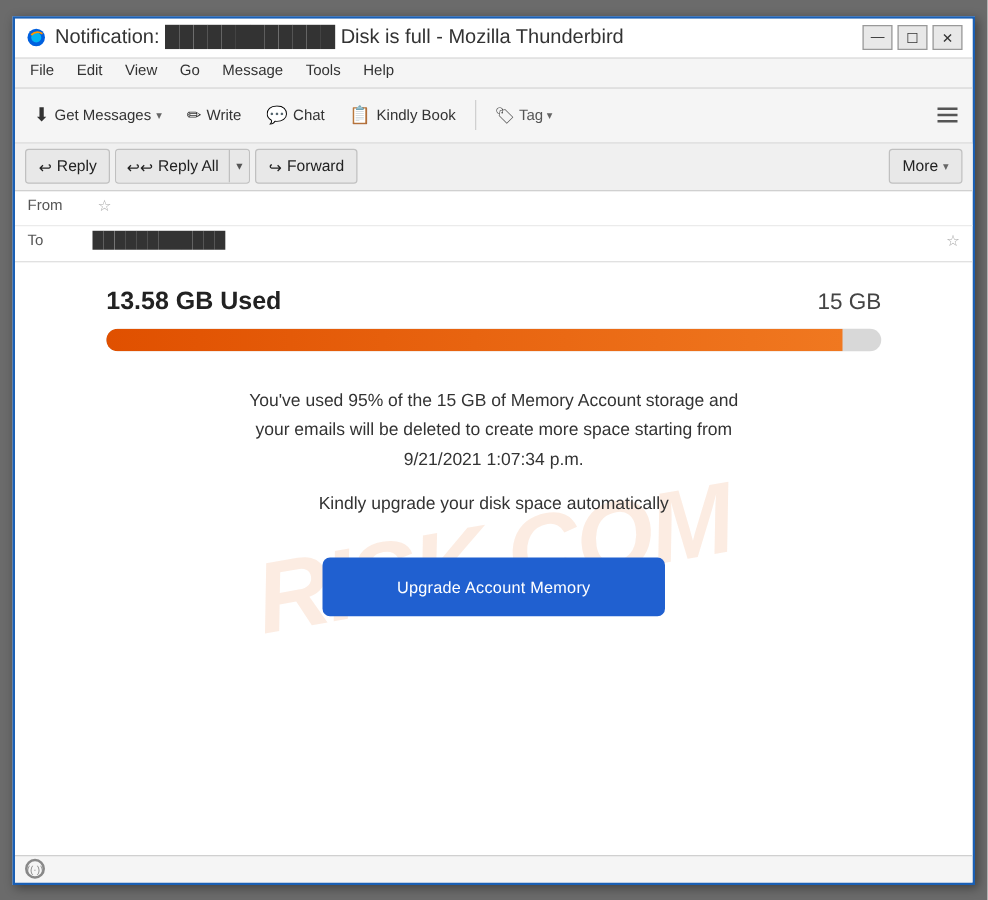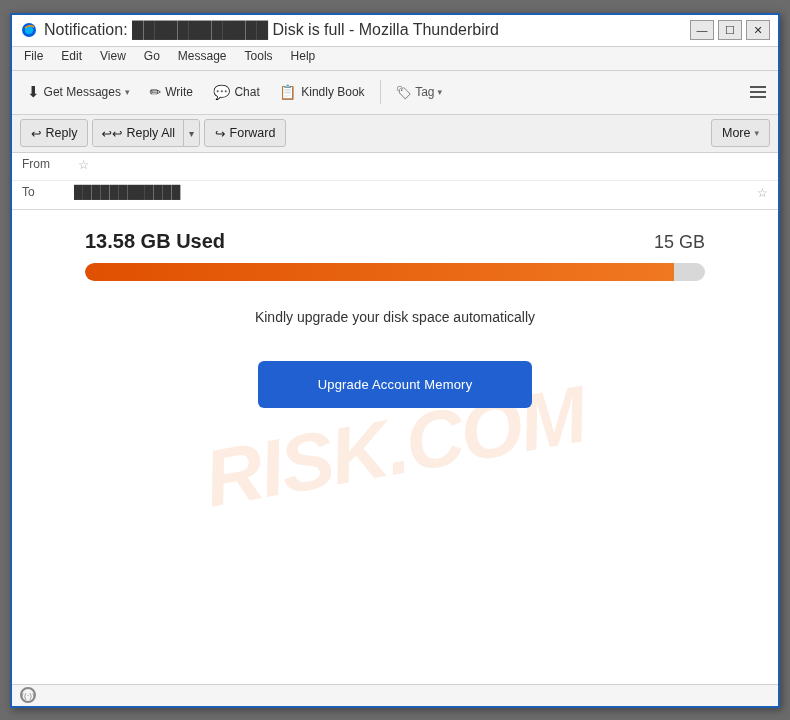--- a/index.html
+++ b/index.html
@@ -459,20 +459,25 @@
 
       <div class="storage-row">
         <span class="storage-used">13.58 GB Used</span>
         <span class="storage-total">15 GB</span>
       </div>
 
       <div class="progress-container">
         <div class="progress-fill" style="width: 95%;"></div>
       </div>
 
+      <p class="message-text">
+        <span>You've used 95%  of the 15 GB of Memory  Account storage and</span><br>
+        <span>your emails will be deleted to create more space starting from</span><br>
+        <span>9/21/2021 1:07:34 p.m.</span>
+      </p>
       <p class="message-text2">Kindly upgrade your disk space automatically</p>
 
       <button class="cta-button">Upgrade Account Memory</button>
 
     </div>
   </div>
 
   <div class="status-bar">
     <div class="status-icon">
       <span style="font-size:8px;">((·))</span>

